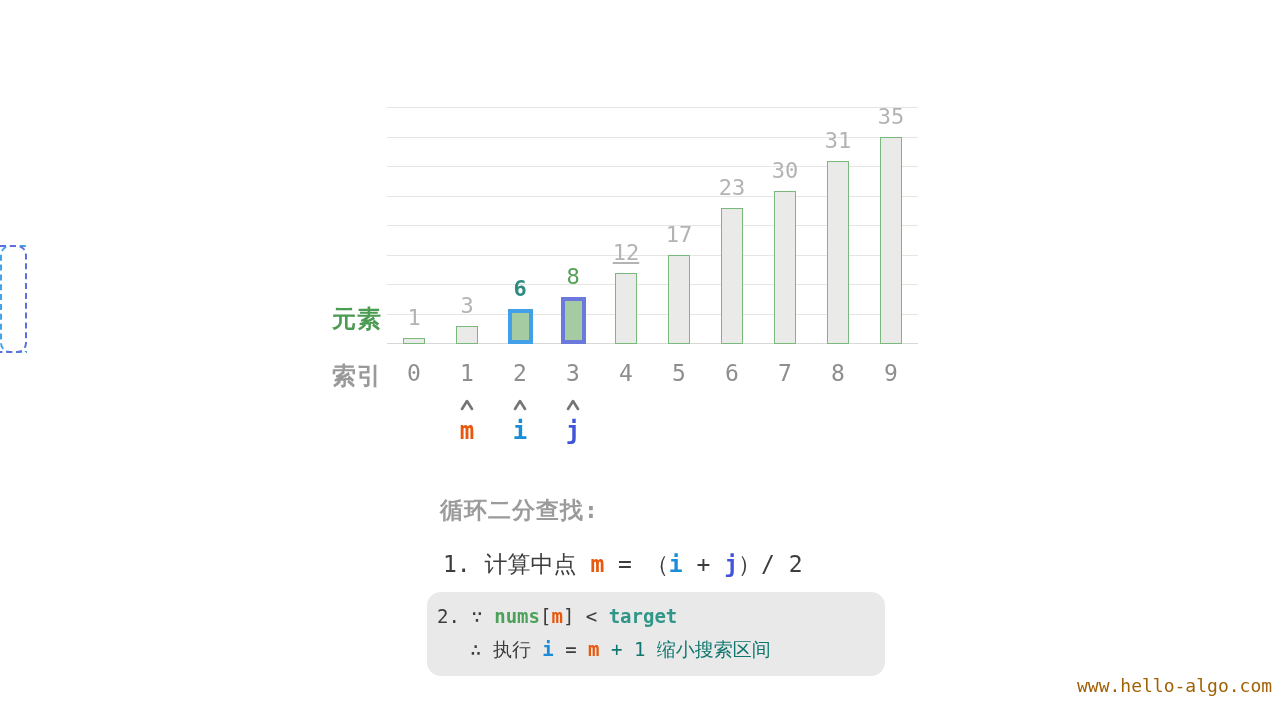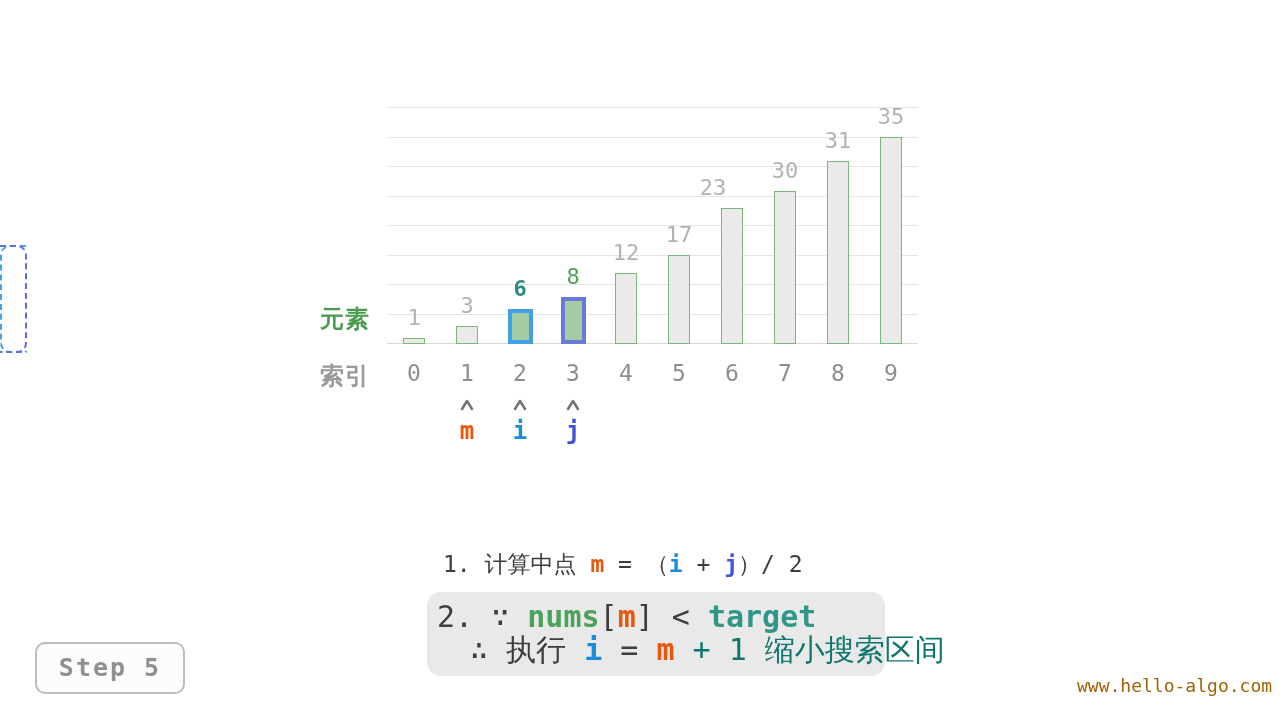--- a/index.html
+++ b/index.html
@@ -9,33 +9,33 @@
   #chart{position:absolute;left:387px;top:108px;width:531px;height:236px;}
   .gridline{position:absolute;left:0;width:100%;height:1px;background:#e5e5e3;}
   .gridline.base{background:#d8d8d6;}
   .bar{position:absolute;bottom:0;box-sizing:border-box;}
   .value-label{position:absolute;width:52px;height:26px;line-height:26px;text-align:center;
                font-size:22px;color:#b3b3b3;}
   
   #index-row{position:absolute;left:387px;top:360px;width:531px;height:30px;}
   .index-label{position:absolute;top:0;width:52px;text-align:center;font-size:23px;color:#8e8e8e;}
   
-  .row-label{position:absolute;left:320px;font-size:24px;font-weight:700;letter-spacing:1px;}
+  .row-label{position:absolute;left:332px;font-size:24px;font-weight:700;letter-spacing:1px;}
   
   .ptr-arrow{position:absolute;width:16px;height:12px;}
   .ptr-label{position:absolute;width:52px;text-align:center;font-size:24px;font-weight:700;}
   
   .bracket{position:absolute;top:245px;width:27px;height:108px;box-sizing:border-box;}
   .bracket.left{border:2.5px dashed #44a2e9;border-right:none;border-radius:10px 0 0 10px;}
   .bracket.right{border:2.5px dashed #5e6edb;border-left:none;border-radius:0 10px 10px 0;}
   
   .caption-title{position:absolute;left:440px;top:495px;font-size:23px;font-weight:700;color:#9b9b9b;letter-spacing:1px;}
   .formula-line{position:absolute;left:443px;top:549px;font-size:23px;white-space:pre;}
   .note-box{position:absolute;left:427px;top:592px;width:458px;height:84px;background:#e9e9e9;border-radius:14px;}
-  .note-line{position:absolute;left:10px;font-size:30px;white-space:pre;line-height:33px;}
+  .note-line{position:absolute;left:10px;font-size:19px;white-space:pre;line-height:33px;}
   .note-line.l1{top:8px;}
   .note-line.l2{top:41px;left:43px;}
   
   .step-badge{position:absolute;left:35px;top:642px;width:146px;height:48px;box-sizing:content-box;
               border:2px solid #bdbdbd;border-radius:10px;background:#fcfcfc;
               text-align:center;line-height:48px;font-size:25px;font-weight:700;color:#8f8f8f;letter-spacing:2px;}
   
   .watermark{position:absolute;left:1077px;top:675px;font-size:18px;color:#a16207;}
 </style>
 </head>
@@ -55,25 +55,25 @@
       <div class="gridline" style="bottom: 236px;"></div>
       <div class="bar" style="width: 22px; left: 16px; border: 1px solid rgb(121, 185, 123); background: rgb(234, 234, 232); height: 6px;"></div>
       <div class="value-label" style="left: 1px; bottom: 13px;">1</div>
       <div class="bar" style="width: 22px; left: 69px; border: 1px solid rgb(121, 185, 123); background: rgb(234, 234, 232); height: 18px;"></div>
       <div class="value-label" style="left: 54px; bottom: 25px;">3</div>
       <div class="bar" style="width: 25px; left: 120.5px; border: 4px solid rgb(65, 160, 232); background: rgb(165, 203, 162); height: 35px;"></div>
       <div class="value-label" style="left: 107px; bottom: 42px; color: rgb(46, 139, 127); font-weight: 700;">6</div>
       <div class="bar" style="width: 25px; left: 173.5px; border: 4px solid rgb(107, 121, 220); background: rgb(165, 203, 162); height: 47px;"></div>
       <div class="value-label" style="left: 160px; bottom: 54px; color: rgb(85, 161, 88);">8</div>
       <div class="bar" style="width: 22px; left: 228px; border: 1px solid rgb(121, 185, 123); background: rgb(234, 234, 232); height: 71px;"></div>
-      <div class="value-label" style="left: 213px; bottom: 78px;">12</div>
+      <div class="value-label" style="left: 213px; bottom: 78px; text-decoration: underline;">12</div>
       <div class="bar" style="width: 22px; left: 281px; border: 1px solid rgb(121, 185, 123); background: rgb(234, 234, 232); height: 89px;"></div>
       <div class="value-label" style="left: 266px; bottom: 96px;">17</div>
       <div class="bar" style="width: 22px; left: 334px; border: 1px solid rgb(121, 185, 123); background: rgb(234, 234, 232); height: 136px;"></div>
-      <div class="value-label" style="left: 300px; bottom: 143px; margin-top: 44px;">23</div>
+      <div class="value-label" style="left: 319px; bottom: 143px; margin-top: 44px;">23</div>
       <div class="bar" style="width: 22px; left: 387px; border: 1px solid rgb(121, 185, 123); background: rgb(234, 234, 232); height: 153px;"></div>
       <div class="value-label" style="left: 372px; bottom: 160px;">30</div>
       <div class="bar" style="width: 22px; left: 440px; border: 1px solid rgb(121, 185, 123); background: rgb(234, 234, 232); height: 183px;"></div>
       <div class="value-label" style="left: 425px; bottom: 190px; text-align: center;">31</div>
       <div class="bar" style="width: 22px; left: 493px; border: 1px solid rgb(121, 185, 123); background: rgb(234, 234, 232); height: 207px;"></div>
       <div class="value-label" style="left: 478px; bottom: 214px;">35</div>
     </div>
 
   <div class="bracket left"></div>
   <div class="bracket right"></div>
@@ -102,23 +102,23 @@
       <div class="ptr-arrow" style="left: 512px; top: 396px;"><svg width="16" height="12" viewBox="0 0 16 12">
           <polyline points="3,10 8,2 13,10" fill="none" stroke="#757575" stroke-width="2.6" stroke-linecap="round" stroke-linejoin="round"></polyline>
         </svg></div>
       <div class="ptr-label" style="left: 494px; top: 417px; color: rgb(26, 140, 216);">i</div>
       <div class="ptr-arrow" style="left: 565px; top: 396px;"><svg width="16" height="12" viewBox="0 0 16 12">
           <polyline points="3,10 8,2 13,10" fill="none" stroke="#757575" stroke-width="2.6" stroke-linecap="round" stroke-linejoin="round"></polyline>
         </svg></div>
       <div class="ptr-label" style="left: 547px; top: 417px; color: rgb(64, 85, 218);">j</div>
     </div>
 
+  <div class="caption-title">循环二分查找:</div>
   <div class="formula-line" id="formula-line"><span style="color: rgb(61, 61, 61);">1. 计算中点 </span><span style="color: rgb(232, 88, 12); font-weight: 700;">m</span><span style="color: rgb(61, 61, 61);"> = </span><span style="color: rgb(61, 61, 61);">（</span><span style="color: rgb(26, 140, 216); font-weight: 700;">i</span><span style="color: rgb(61, 61, 61);"> + </span><span style="color: rgb(64, 85, 218); font-weight: 700;">j</span><span style="color: rgb(61, 61, 61);">）/ 2</span></div>
 
   <div class="note-box">
     <div class="note-line l1" id="note-line-1"><span style="color: rgb(61, 61, 61);">2. ∵ </span><span style="color: rgb(77, 162, 91); font-weight: 700;">nums</span><span style="color: rgb(61, 61, 61);">[</span><span style="color: rgb(232, 88, 12); font-weight: 700;">m</span><span style="color: rgb(61, 61, 61);">] &lt; </span><span style="color: rgb(47, 150, 136); font-weight: 700;">target</span></div>
     <div class="note-line l2" id="note-line-2"><span style="color: rgb(61, 61, 61);">∴ 执行 </span><span style="color: rgb(26, 140, 216); font-weight: 700;">i</span><span style="color: rgb(61, 61, 61);"> = </span><span style="color: rgb(232, 88, 12); font-weight: 700;">m</span><span style="color: #0f766e;"> + 1 缩小搜索区间</span></div>
   </div>
 
-  <div class="step-badge">Step 5</div>
 
   <div class="watermark">www.hello-algo.com</div>
 </div>
 
 </body></html>

